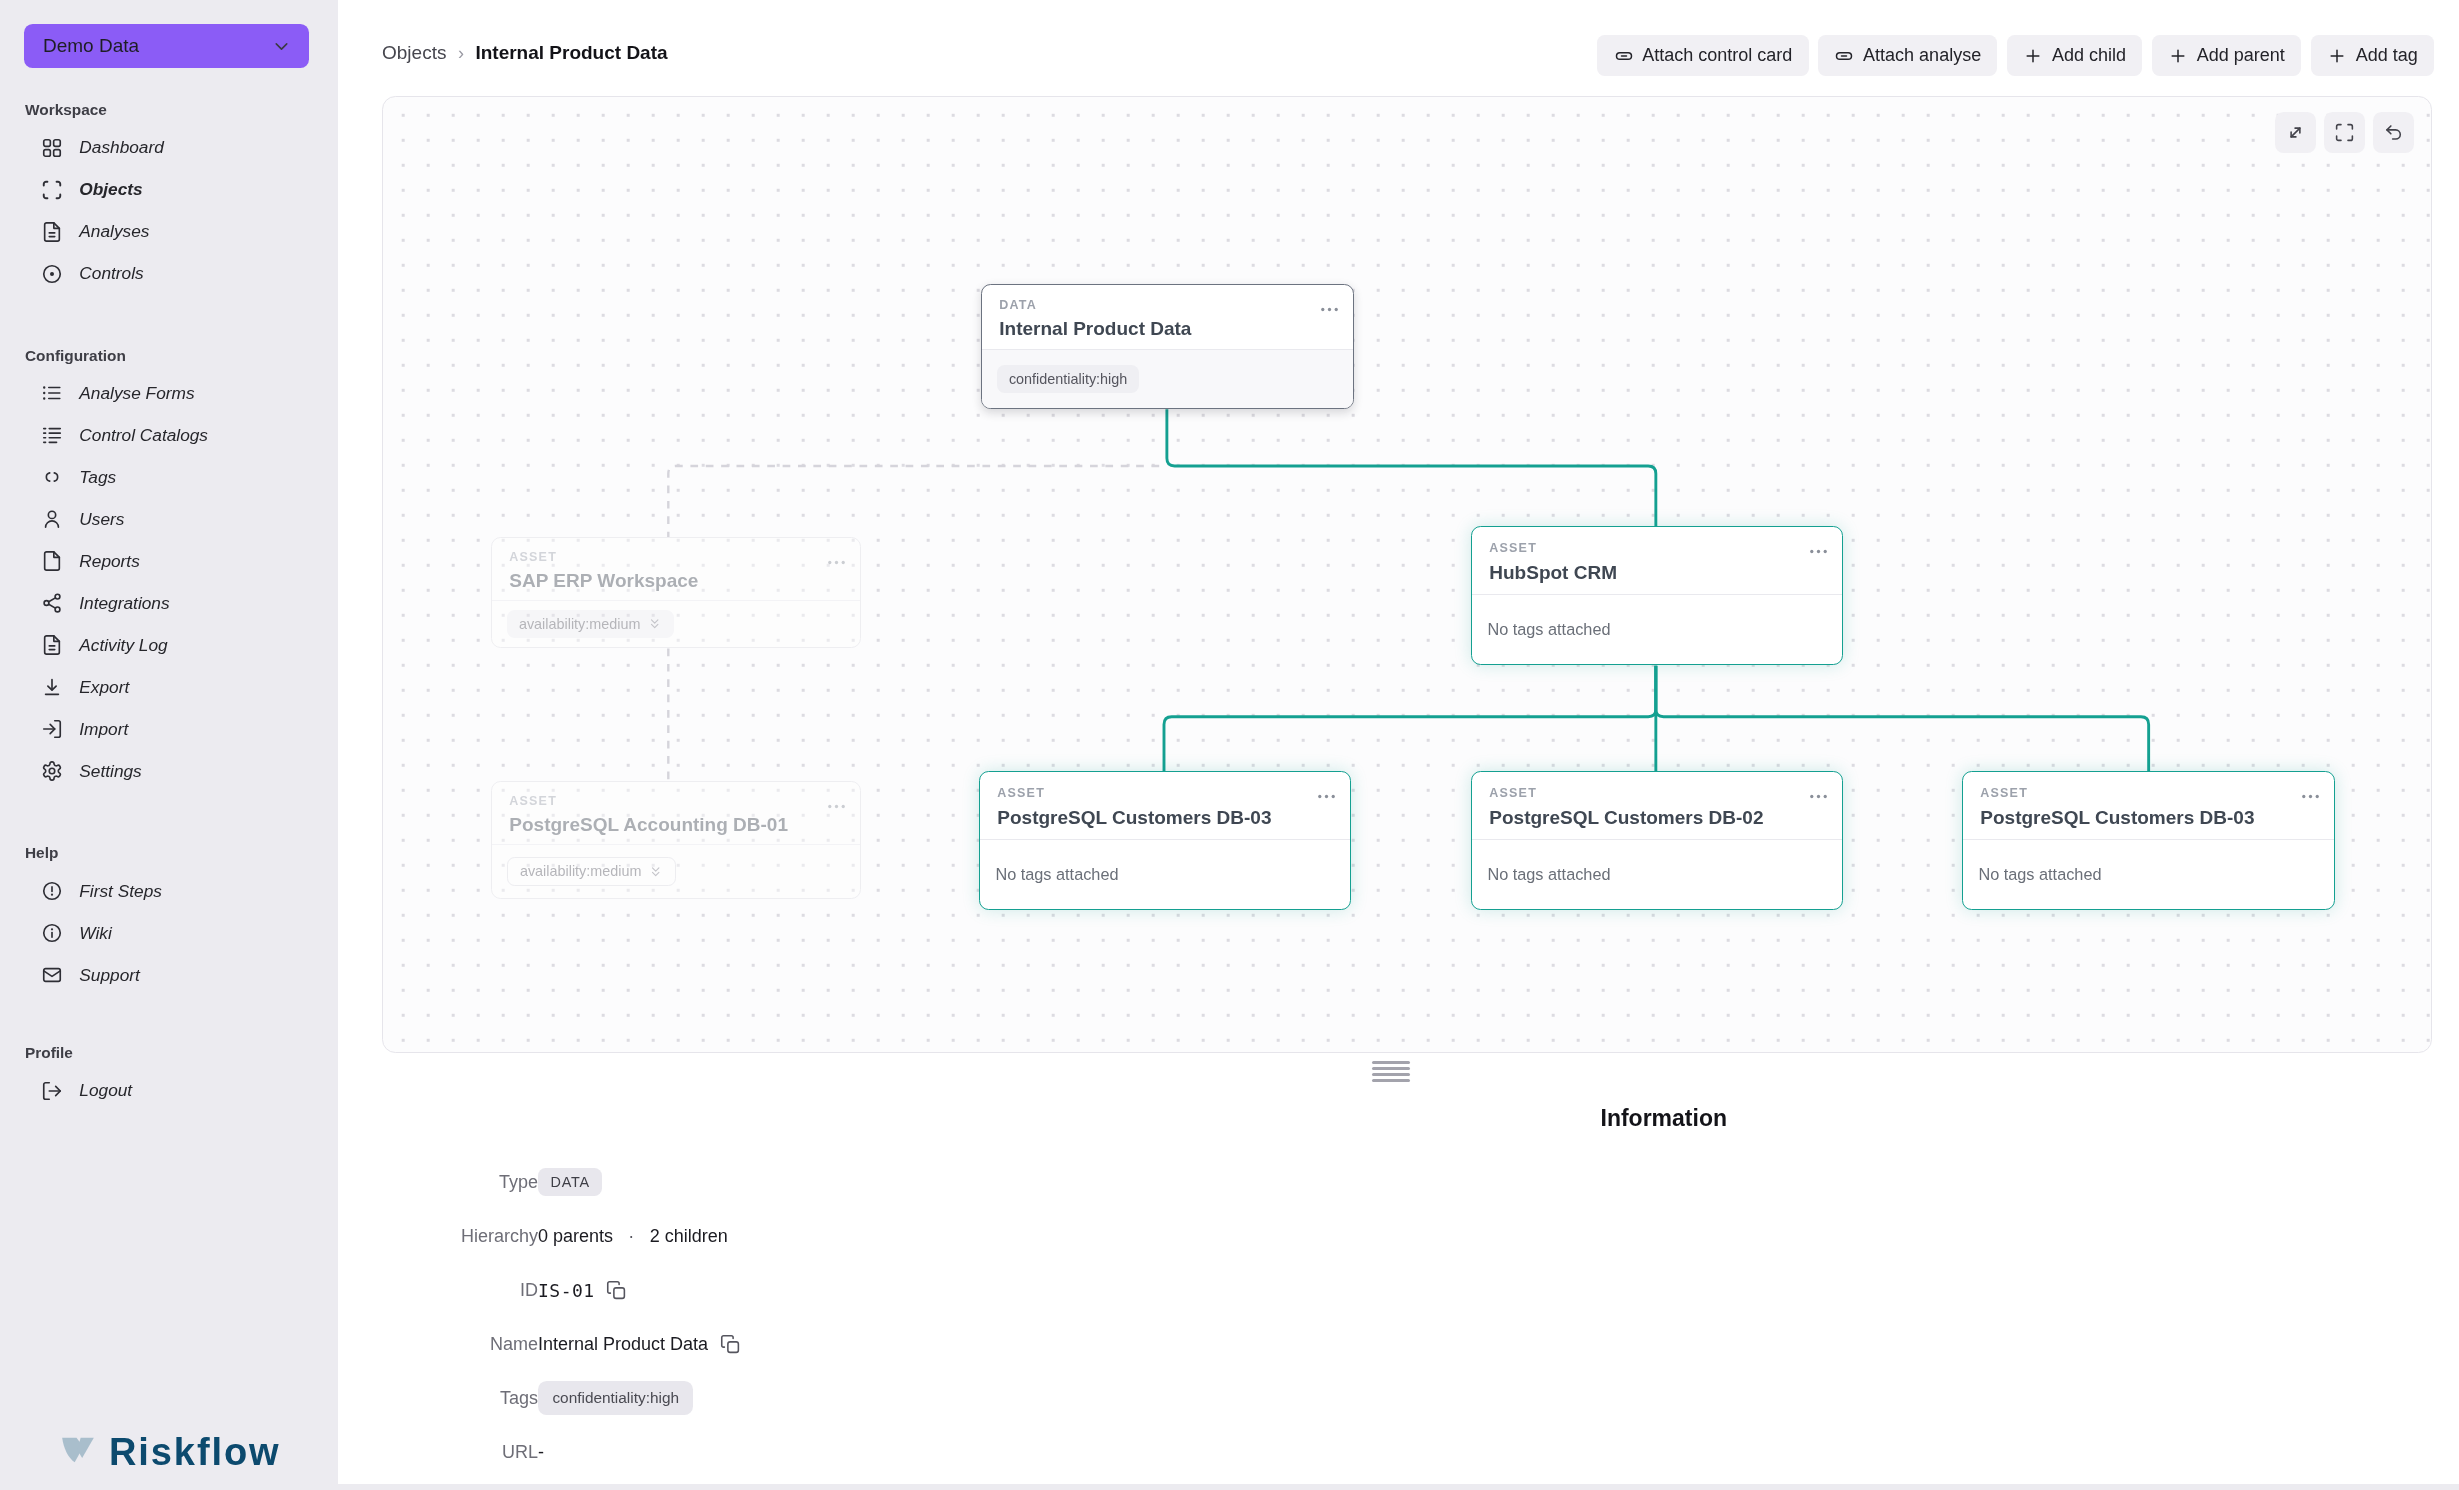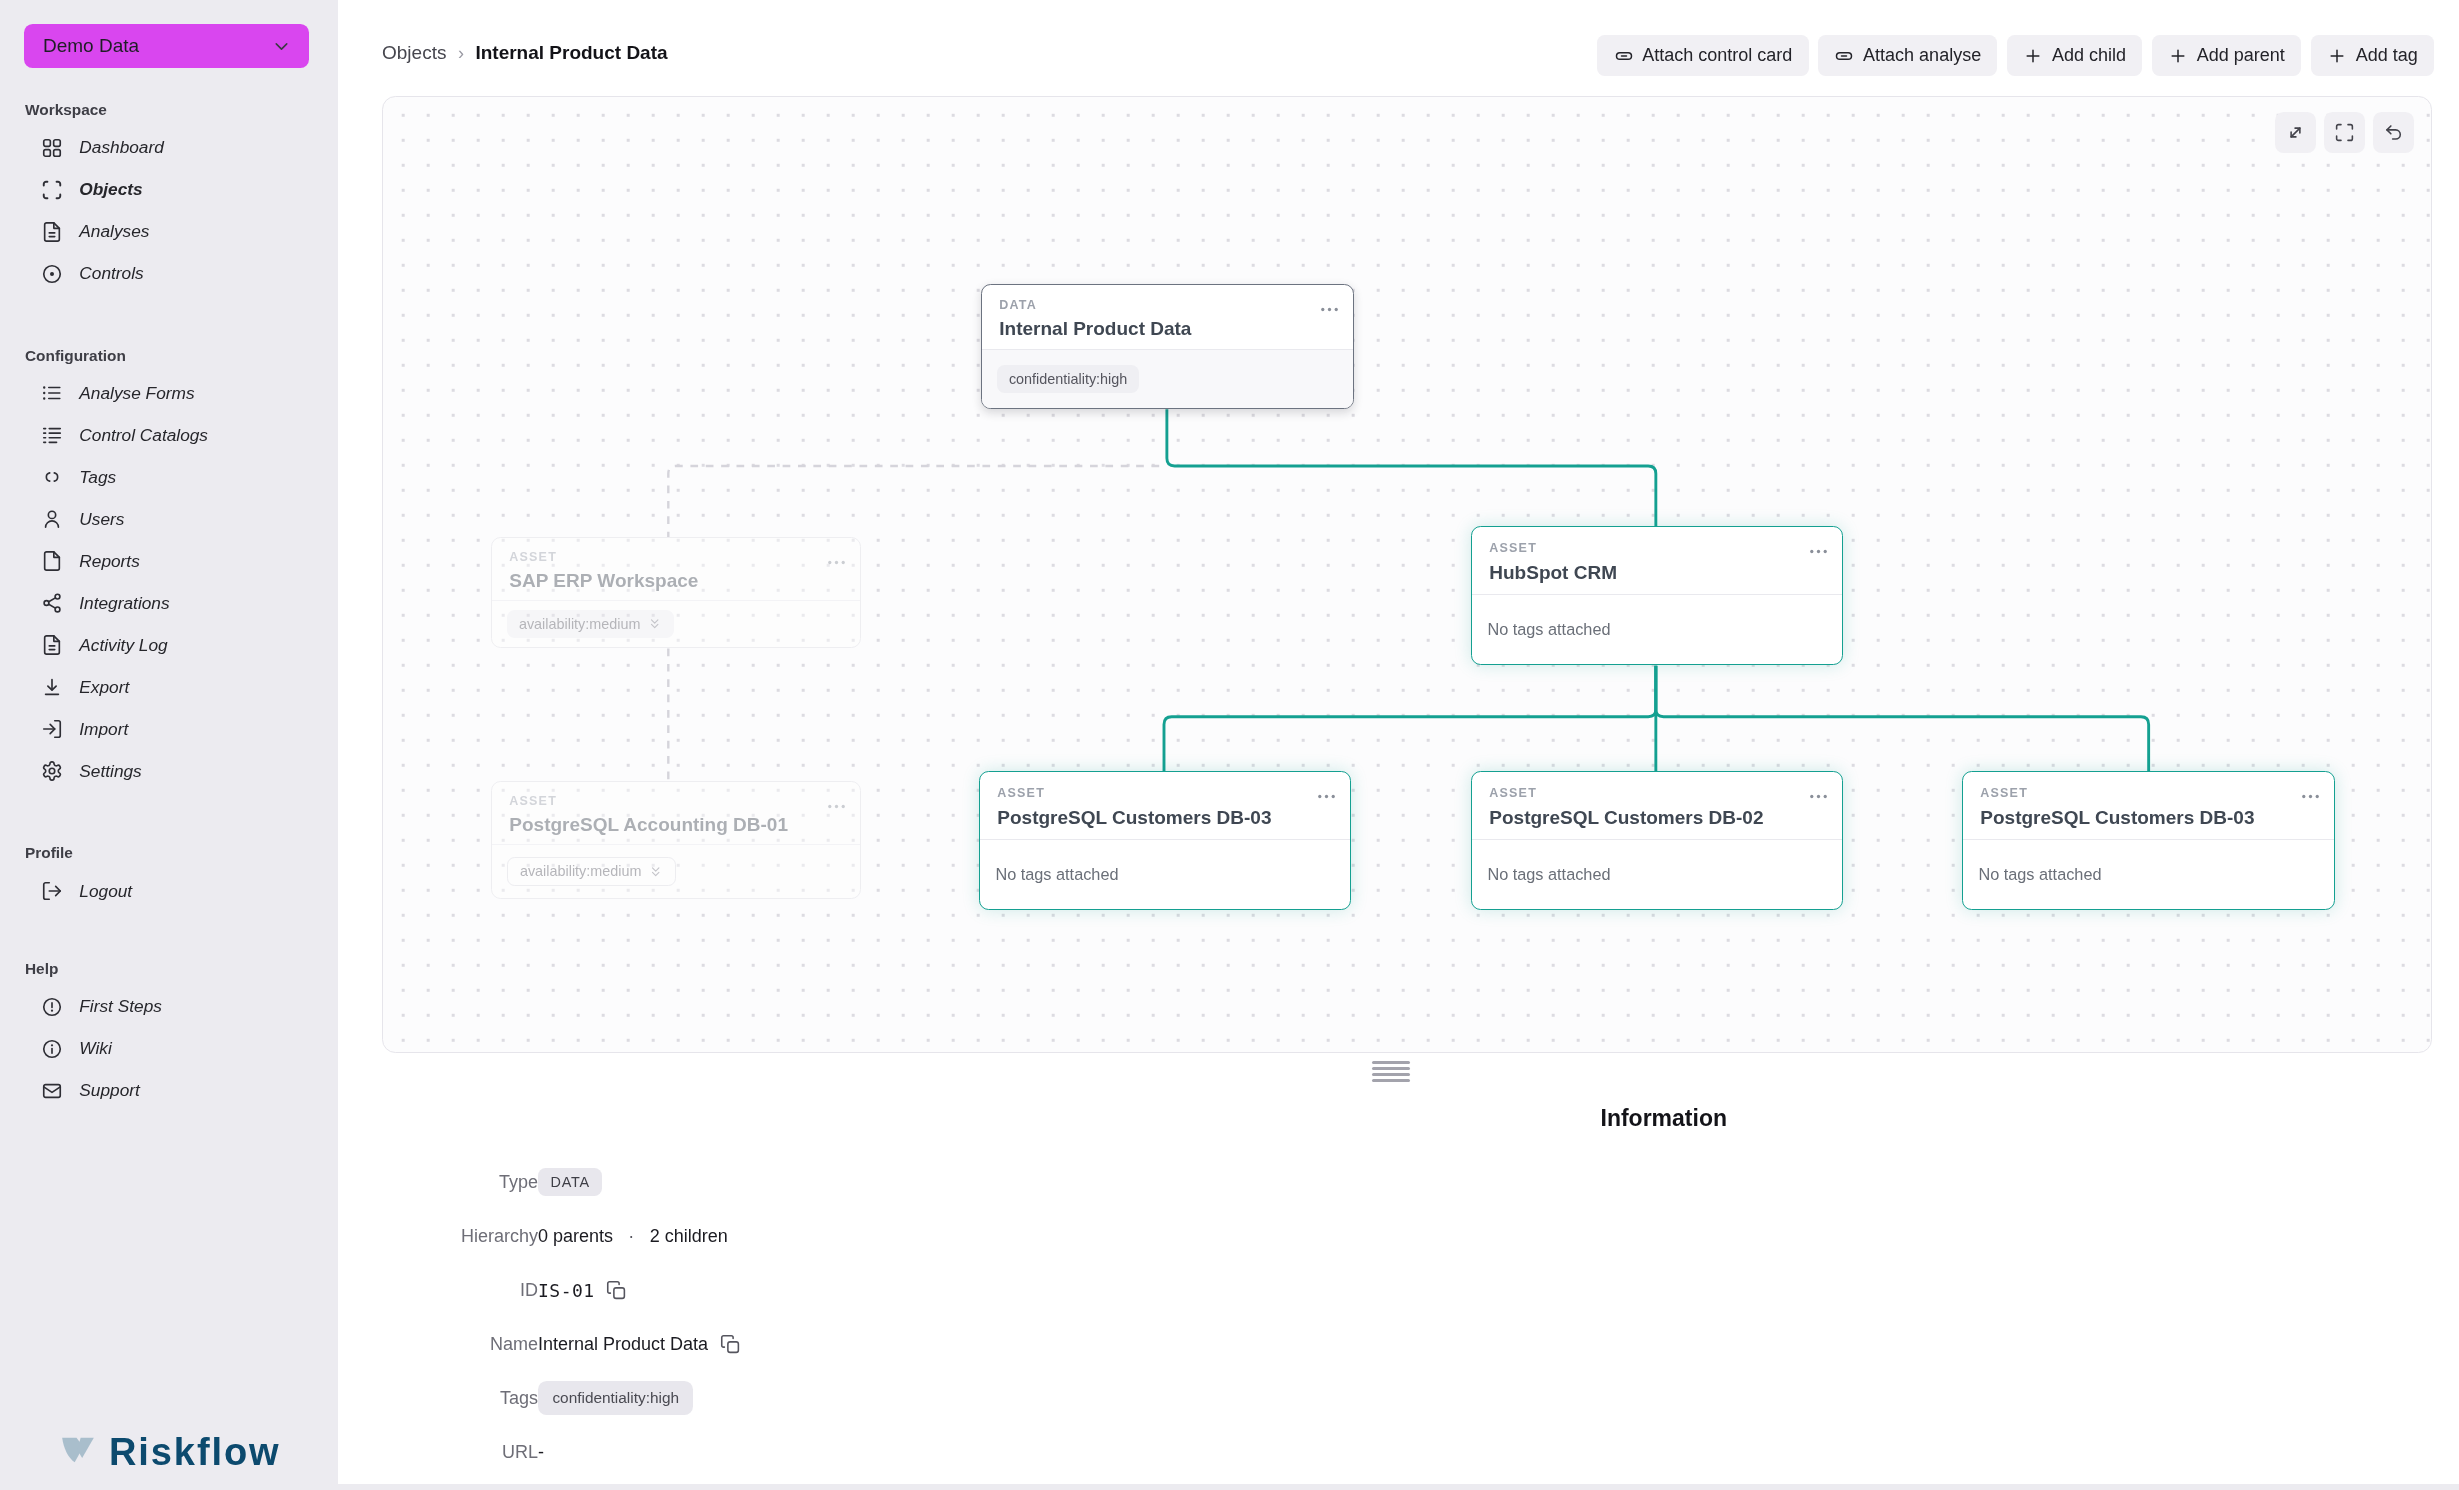--- a/index.html
+++ b/index.html
@@ -14,21 +14,21 @@
   svg.ic { display:block; fill:none; stroke:currentColor; stroke-width:1.8; stroke-linecap:round; stroke-linejoin:round; }
   svg.ic-fill { display:block; fill:currentColor; stroke:none; }
 
   
   .sidebar {
     position:absolute; left:0; top:0; width:338px; height:1491px;
     background:#ECEBF0;
   }
   .ws-switch {
     position:absolute; left:24px; top:24px; width:285px; height:44px;
-    background:#d946ef; border:none; border-radius:8.6px;
+    background:#8b5cf6; border:none; border-radius:8.6px;
     display:flex; align-items:center; justify-content:space-between;
     padding:0 17.3px 0 19px; cursor:pointer;
     font-family:inherit; font-size:19px; color:#1E1E24;
   }
   .ws-switch .chev { color:#3A3A42; width:21px; height:21px; }
   .nav { position:absolute; left:0; top:101px; width:100%; }
   .nav-section { margin-bottom:52px; }
   .nav-section:nth-child(3){ margin-bottom:48px; }
   .nav-section-label {
     padding:0 0 7.7px 25px; font-size:15.4px; font-weight:700; color:#3E3E46;
@@ -303,63 +303,63 @@
             <svg class="ic" viewBox="0 0 24 24" width="22" height="22">
               <path d="M12.22 2h-.44a2 2 0 0 0-2 2v.18a2 2 0 0 1-1 1.73l-.43.25a2 2 0 0 1-2 0l-.15-.08a2 2 0 0 0-2.73.73l-.22.38a2 2 0 0 0 .73 2.73l.15.1a2 2 0 0 1 1 1.72v.51a2 2 0 0 1-1 1.74l-.15.09a2 2 0 0 0-.73 2.73l.22.38a2 2 0 0 0 2.73.73l.15-.08a2 2 0 0 1 2 0l.43.25a2 2 0 0 1 1 1.73V20a2 2 0 0 0 2 2h.44a2 2 0 0 0 2-2v-.18a2 2 0 0 1 1-1.73l.43-.25a2 2 0 0 1 2 0l.15.08a2 2 0 0 0 2.73-.73l.22-.39a2 2 0 0 0-.73-2.73l-.15-.08a2 2 0 0 1-1-1.74v-.5a2 2 0 0 1 1-1.74l.15-.09a2 2 0 0 0 .73-2.73l-.22-.38a2 2 0 0 0-2.73-.73l-.15.08a2 2 0 0 1-2 0l-.43-.25a2 2 0 0 1-1-1.73V4a2 2 0 0 0-2-2z"></path>
               <circle cx="12" cy="12" r="3"></circle>
             </svg>
           </span>
         <span>Settings</span>
       </div>
     </div>
 
     <div class="nav-section">
+      <div class="nav-section-label">Help</div>
+      <div class="nav-item">
+        <span class="icn">
+            <svg class="ic" viewBox="0 0 24 24" width="22" height="22">
+              <circle cx="12" cy="12" r="9"></circle>
+              <path d="M12 7.5V12.5"></path>
+              <path d="M12 16h.01" style="stroke-width:2.4"></path>
+            </svg>
+          </span>
+        <span>First Steps</span>
+      </div>
+      <div class="nav-item">
+        <span class="icn">
+            <svg class="ic" viewBox="0 0 24 24" width="22" height="22">
+              <circle cx="12" cy="12" r="9"></circle>
+              <path d="M12 16.5v-5"></path>
+              <path d="M12 8h.01" style="stroke-width:2.4"></path>
+            </svg>
+          </span>
+        <span>Wiki</span>
+      </div>
+      <div class="nav-item">
+        <span class="icn">
+            <svg class="ic" viewBox="0 0 24 24" width="22" height="22">
+              <rect x="3" y="5" width="18" height="14" rx="2"></rect>
+              <path d="M3 7.5l9 6 9-6"></path>
+            </svg>
+          </span>
+        <span>Support</span>
+      </div>
+    </div>
+
+    <div class="nav-section">
       <div class="nav-section-label">Profile</div>
       <div class="nav-item">
         <span class="icn">
             <svg class="ic" viewBox="0 0 24 24" width="22" height="22">
               <path d="M9 3H5a2 2 0 0 0-2 2v14a2 2 0 0 0 2 2h4"></path>
               <path d="M16 17l5-5-5-5"></path>
               <path d="M21 12H9"></path>
             </svg>
           </span>
         <span>Logout</span>
-      </div>
-    </div>
-
-    <div class="nav-section">
-      <div class="nav-section-label">Help</div>
-      <div class="nav-item">
-        <span class="icn">
-            <svg class="ic" viewBox="0 0 24 24" width="22" height="22">
-              <circle cx="12" cy="12" r="9"></circle>
-              <path d="M12 7.5V12.5"></path>
-              <path d="M12 16h.01" style="stroke-width:2.4"></path>
-            </svg>
-          </span>
-        <span>First Steps</span>
-      </div>
-      <div class="nav-item">
-        <span class="icn">
-            <svg class="ic" viewBox="0 0 24 24" width="22" height="22">
-              <circle cx="12" cy="12" r="9"></circle>
-              <path d="M12 16.5v-5"></path>
-              <path d="M12 8h.01" style="stroke-width:2.4"></path>
-            </svg>
-          </span>
-        <span>Wiki</span>
-      </div>
-      <div class="nav-item">
-        <span class="icn">
-            <svg class="ic" viewBox="0 0 24 24" width="22" height="22">
-              <rect x="3" y="5" width="18" height="14" rx="2"></rect>
-              <path d="M3 7.5l9 6 9-6"></path>
-            </svg>
-          </span>
-        <span>Support</span>
       </div>
     </div>
 
   </nav>
 
   <div class="logo">
     <span class="logo-mark">
       <svg class="ic-fill" viewBox="0 0 24 24" width="40" height="40">
           <path d="M2.5 3.5h8.6l4.1 5.3-5.2 9.4C6.1 15.6 3.4 10 2.5 3.5z"></path>
           <path d="M13.6 3.5h7.9l-7 12.1-3-5z"></path>

